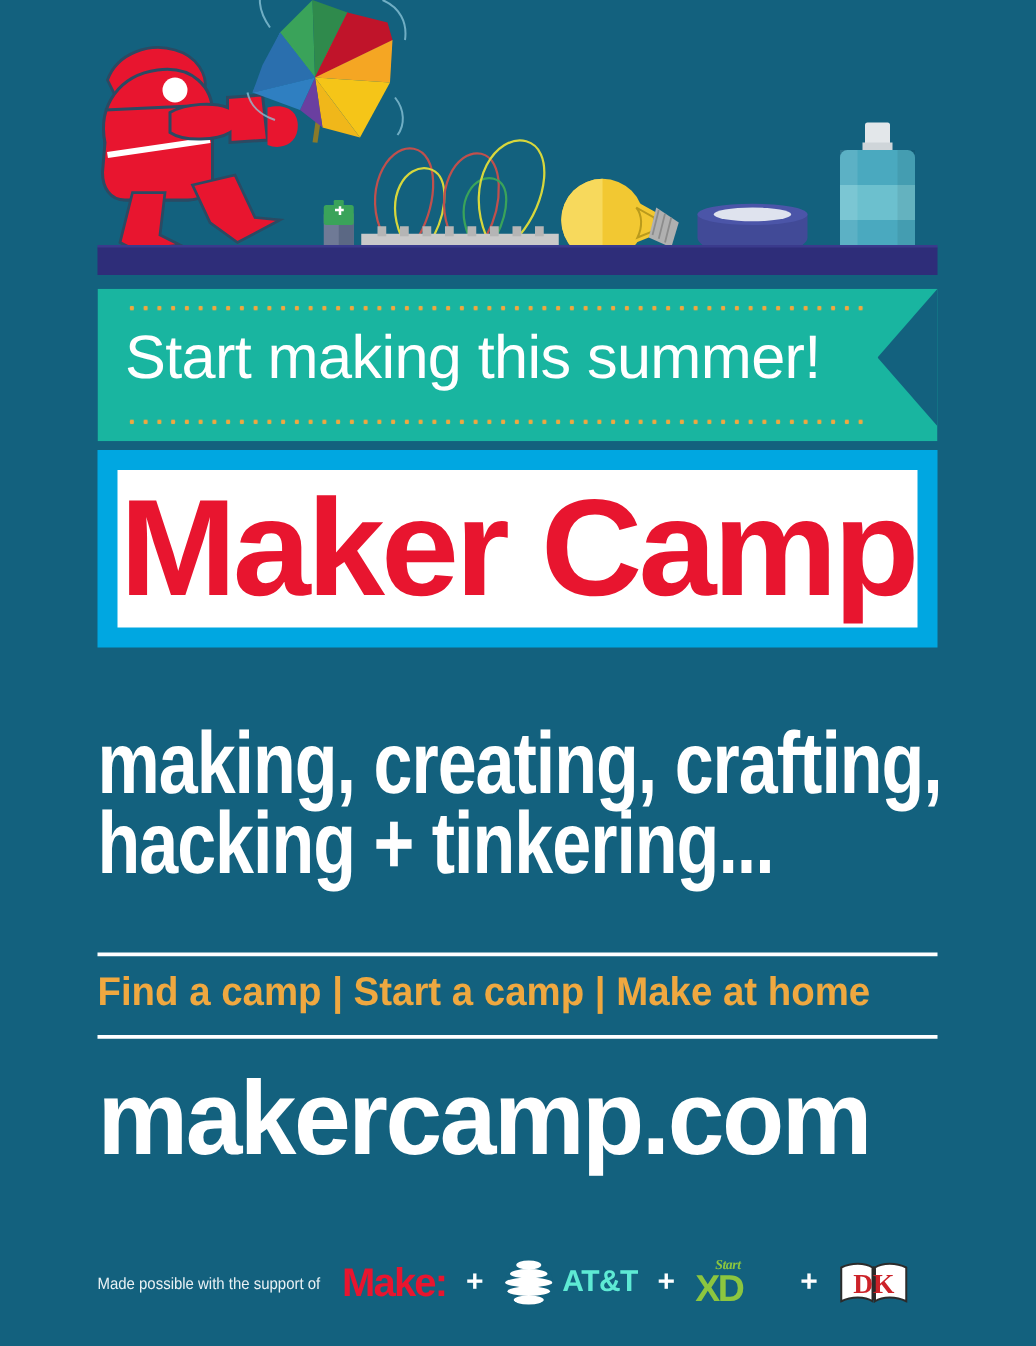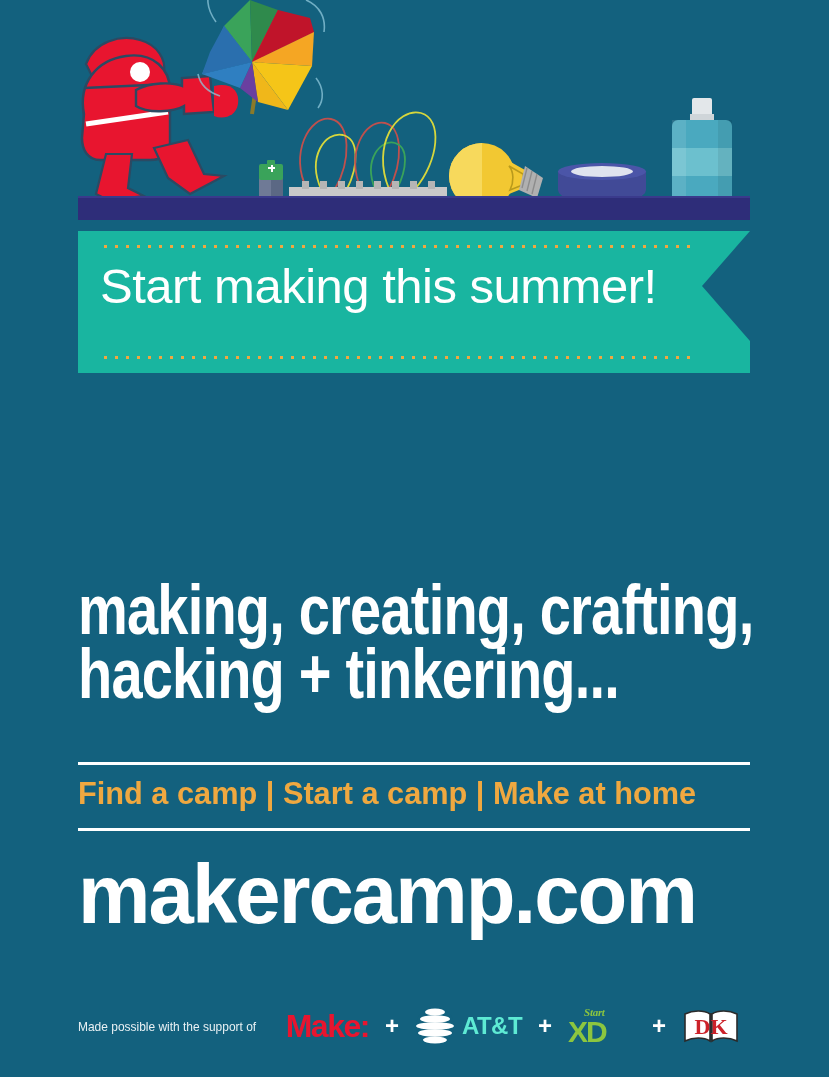--- a/index.html
+++ b/index.html
@@ -83,21 +83,21 @@
   .bottle-b3 { position:absolute; left:0; top:78px; width:60px; height:32px; background:#4aa9bf; border-radius:0 0 3px 3px;}
   .bottle-hl { position:absolute; left:0; top:22px; width:14px; height:88px; background:rgba(255,255,255,0.10);}
   .bottle-sh { position:absolute; left:46px; top:22px; width:14px; height:88px; background:rgba(0,0,0,0.07);}
 
   
   .ribbon-wrap {
     position: absolute;
     left: 78px;
     top: 231px;
     width: 672px;
-    height: 142px;
+    height: 122px;
   }
   .ribbon {
     position: absolute;
     inset: 0;
     background: #19b5a0;
     clip-path: polygon(0 0, 100% 0, 100% 100%, 0 100%, 0 100%);
   }
   .ribbon-notch {
     position: absolute;
     right: 0; top: 0;
@@ -264,21 +264,21 @@
     white-space: nowrap;
     transform: scaleX(0.92);
     transform-origin: left center;
     font-family: "Liberation Sans", sans-serif;
   }
   .make-logo {
     color: #e8152f;
     font-size: 32px;
     font-weight: bold;
     letter-spacing: -1.5px;
-    margin-left: 14px;
+    margin-left: 2px;
     line-height: 1;
     font-family: "Liberation Sans", sans-serif;
   }
   .plus {
     color: #ffffff;
     font-size: 24px;
     font-weight: bold;
     margin: 0 16px;
     line-height: 1;
   }
@@ -420,20 +420,25 @@
   </div>
 
   <div class="ribbon-wrap">
     <div class="ribbon"></div>
     <div class="ribbon-dots top"></div>
     <div class="ribbon-dots bottom"></div>
     <div class="ribbon-text">Start making this summer!</div>
     <div class="ribbon-notch"></div>
   </div>
 
+  <div class="mc-outer">
+    <div class="mc-inner">
+      <div class="mc-text">Maker Camp</div>
+    </div>
+  </div>
 
 
   <div class="headline">
     <div>making, creating, crafting,</div>
     <div>hacking + tinkering...</div>
   </div>
 
   <div class="rule top"></div>
   <div class="links">Find a camp | Start a camp | Make at home</div>
   <div class="rule bottom"></div>

